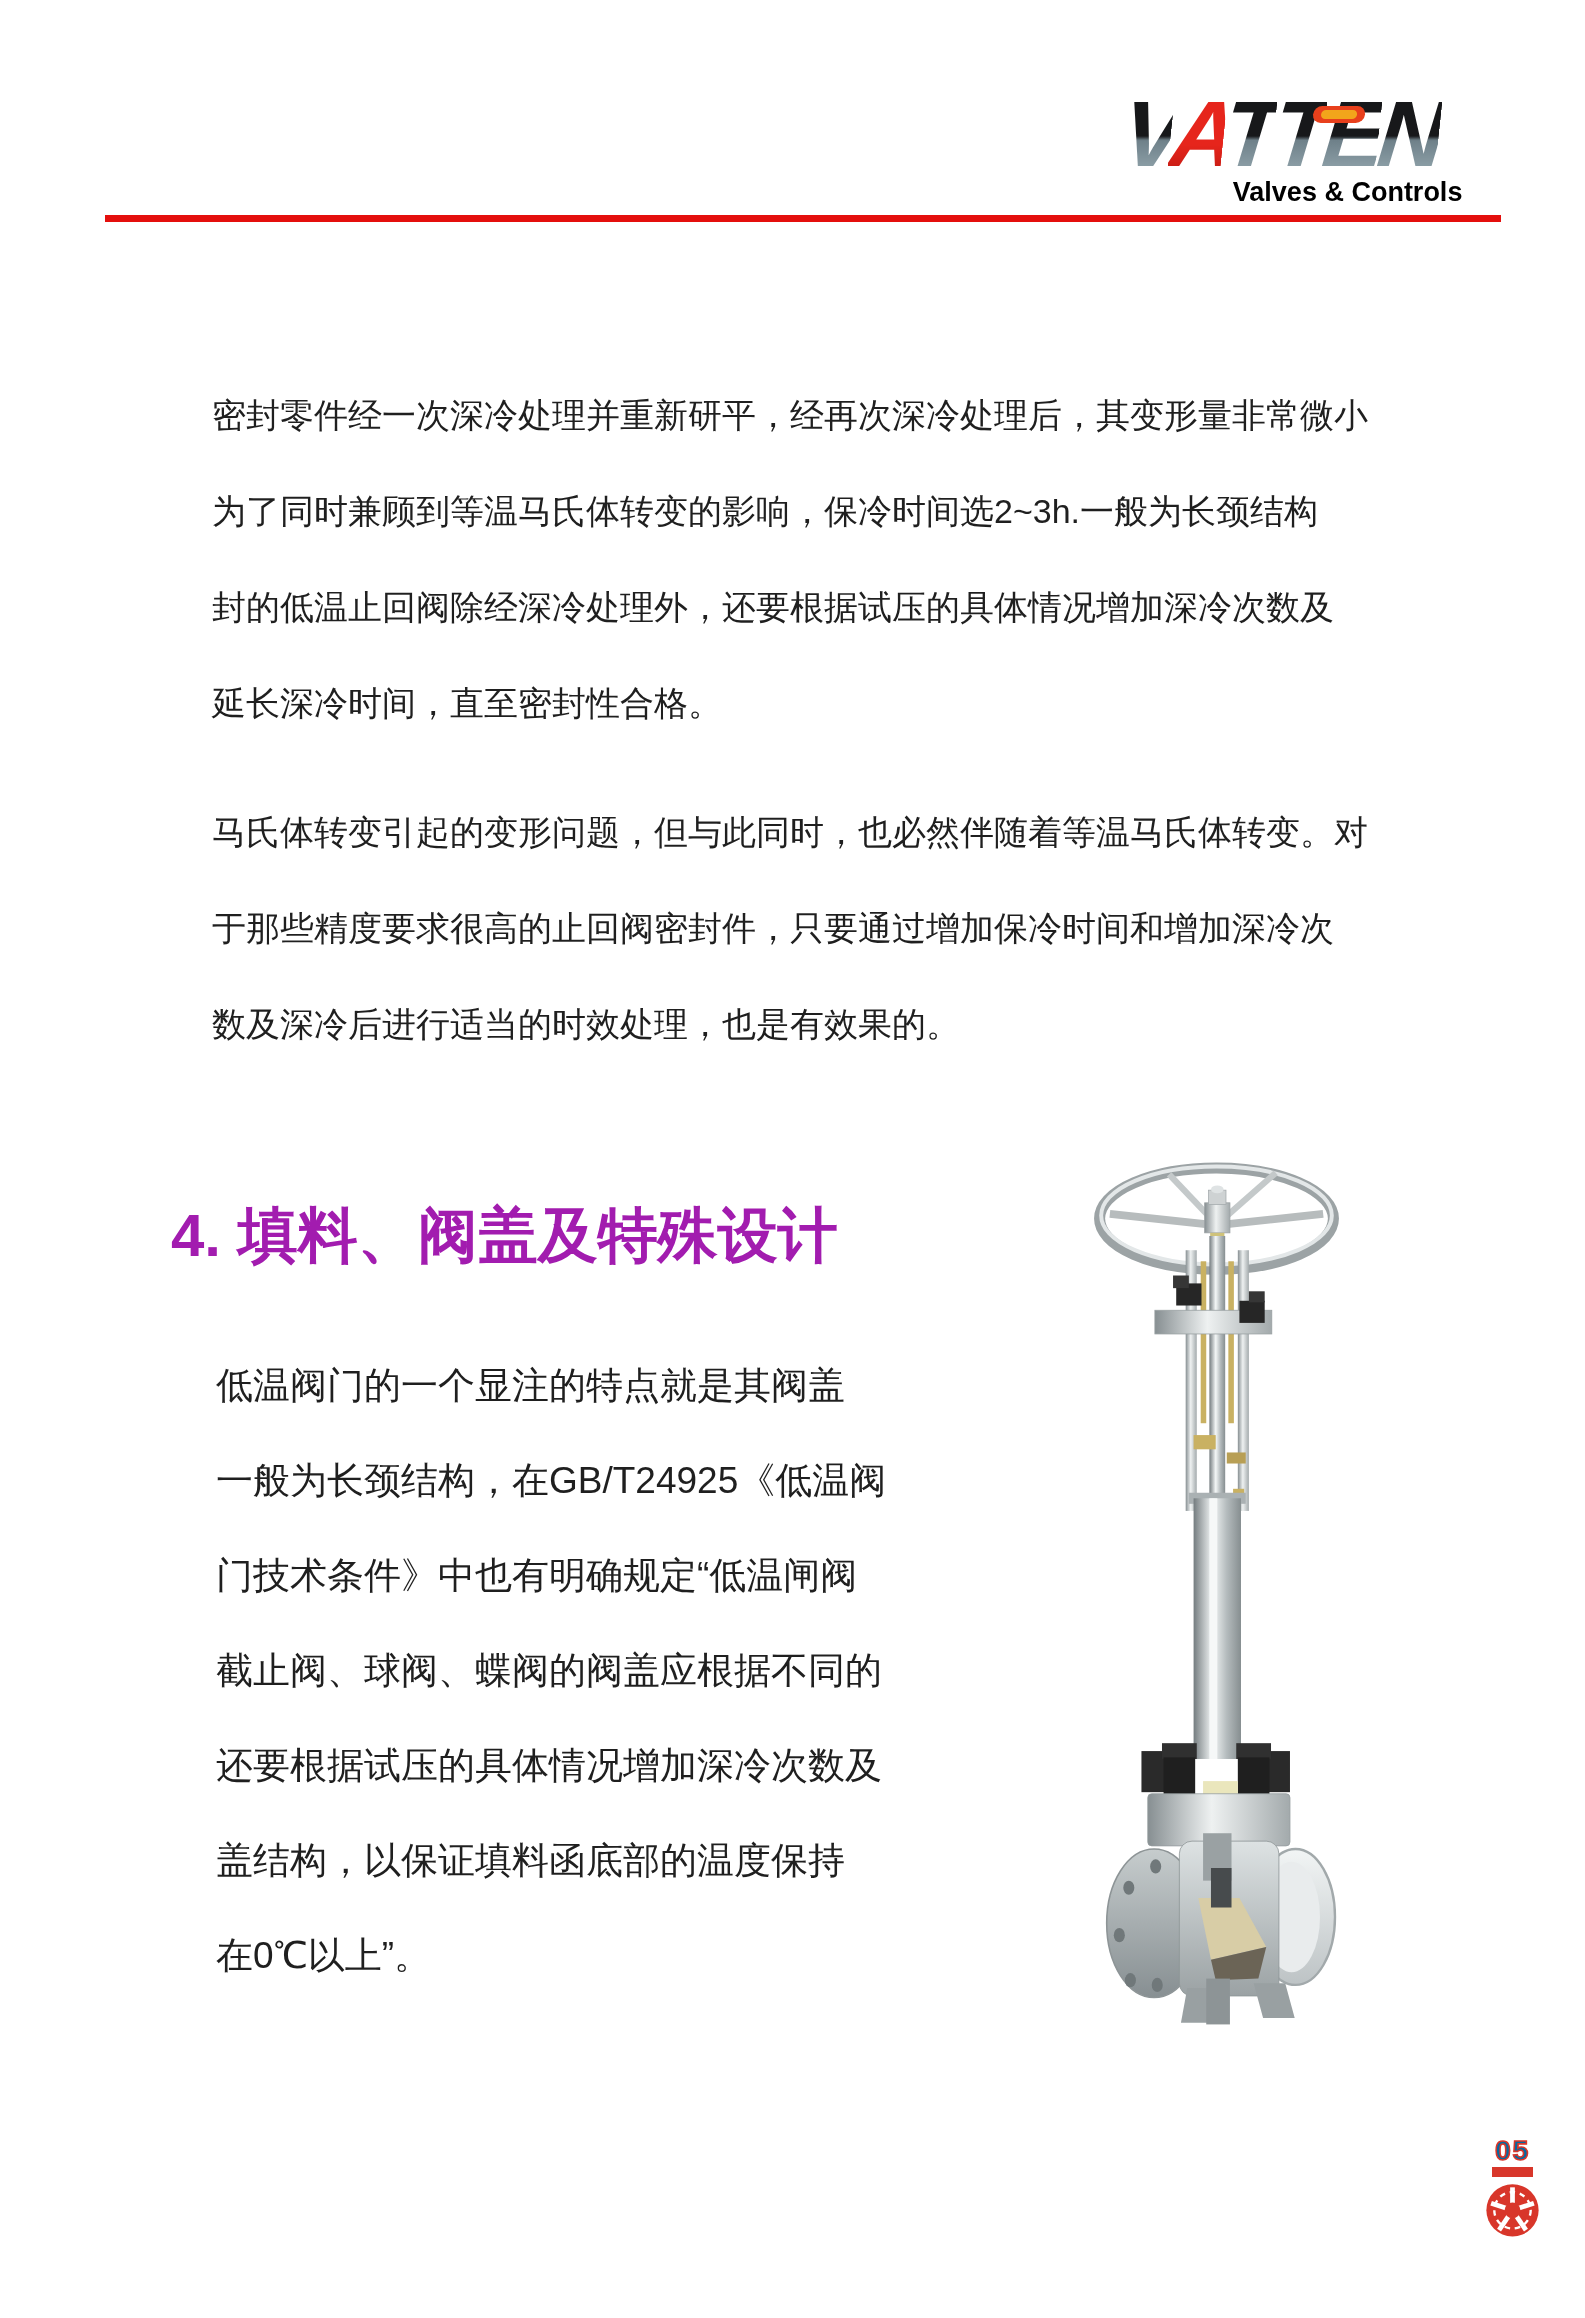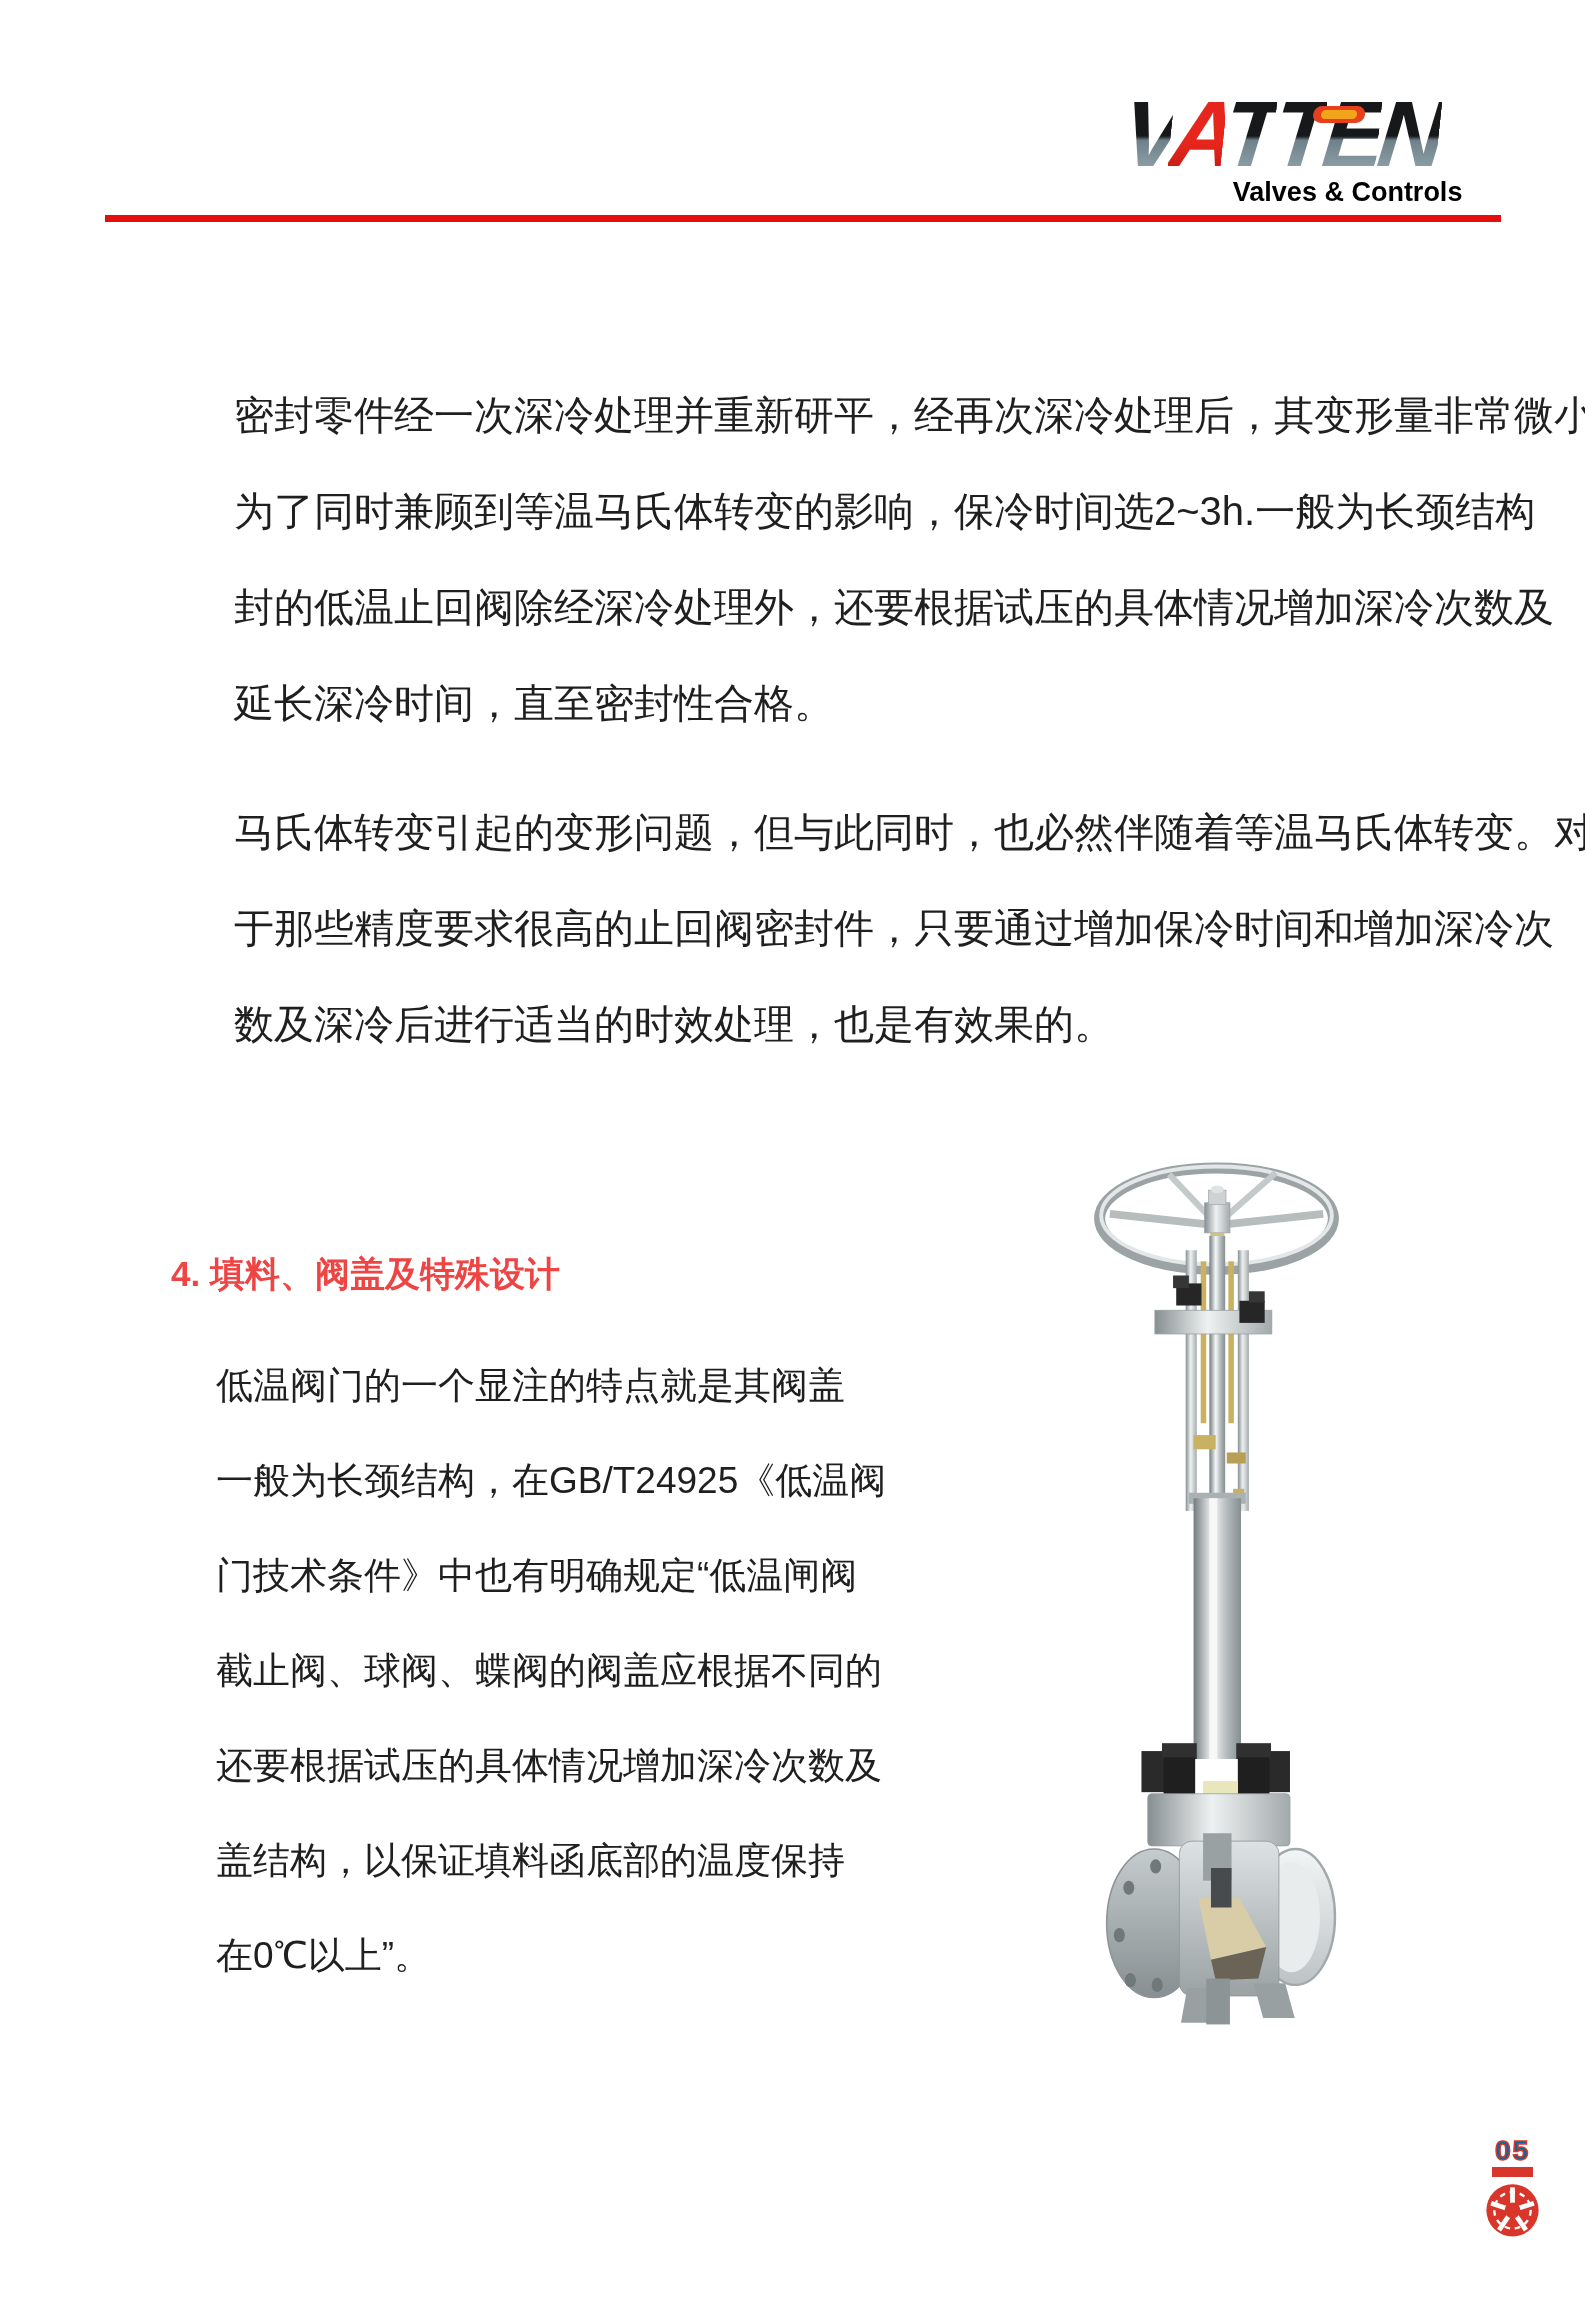--- a/index.html
+++ b/index.html
@@ -43,26 +43,26 @@
     position:absolute;right:12.6px;top:84px;
     font-weight:bold;font-size:27px;color:#000000;letter-spacing:0px;
     white-space:nowrap;
   }
   .head-rule{
     position:absolute;left:105px;top:215px;width:1396px;height:7.1px;
     background:#e40f0d;
   }
   
   .para{position:absolute;left:212px;width:1232px;}
-  .para .ln{height:96px;line-height:96px;font-size:40px;white-space:nowrap;margin-left:22px;}
+  .para .ln{height:96px;line-height:96px;font-size:34px;white-space:nowrap;}
   .para1{top:367px;}
   .para2{top:784px;}
   .sec-heading{
-    position:absolute;left:171px;top:1246px;
-    font-size:35px;line-height:55px;font-weight:bold;color:#ef4444;
+    position:absolute;left:171px;top:1208px;
+    font-size:60px;line-height:55px;font-weight:bold;color:#a21caf;
     white-space:nowrap;
   }
   .col{position:absolute;left:216px;top:1338px;width:679px;}
   .col .ln{height:95px;line-height:95px;font-size:37px;white-space:nowrap;}
   
   .figure{position:absolute;left:1094px;top:1157px;width:245px;height:869px;}
   
   .badge{position:absolute;left:1484px;top:2135px;width:57px;text-align:center;}
   .badge-num{
     font-size:28.4px;font-weight:bold;letter-spacing:1.6px;

